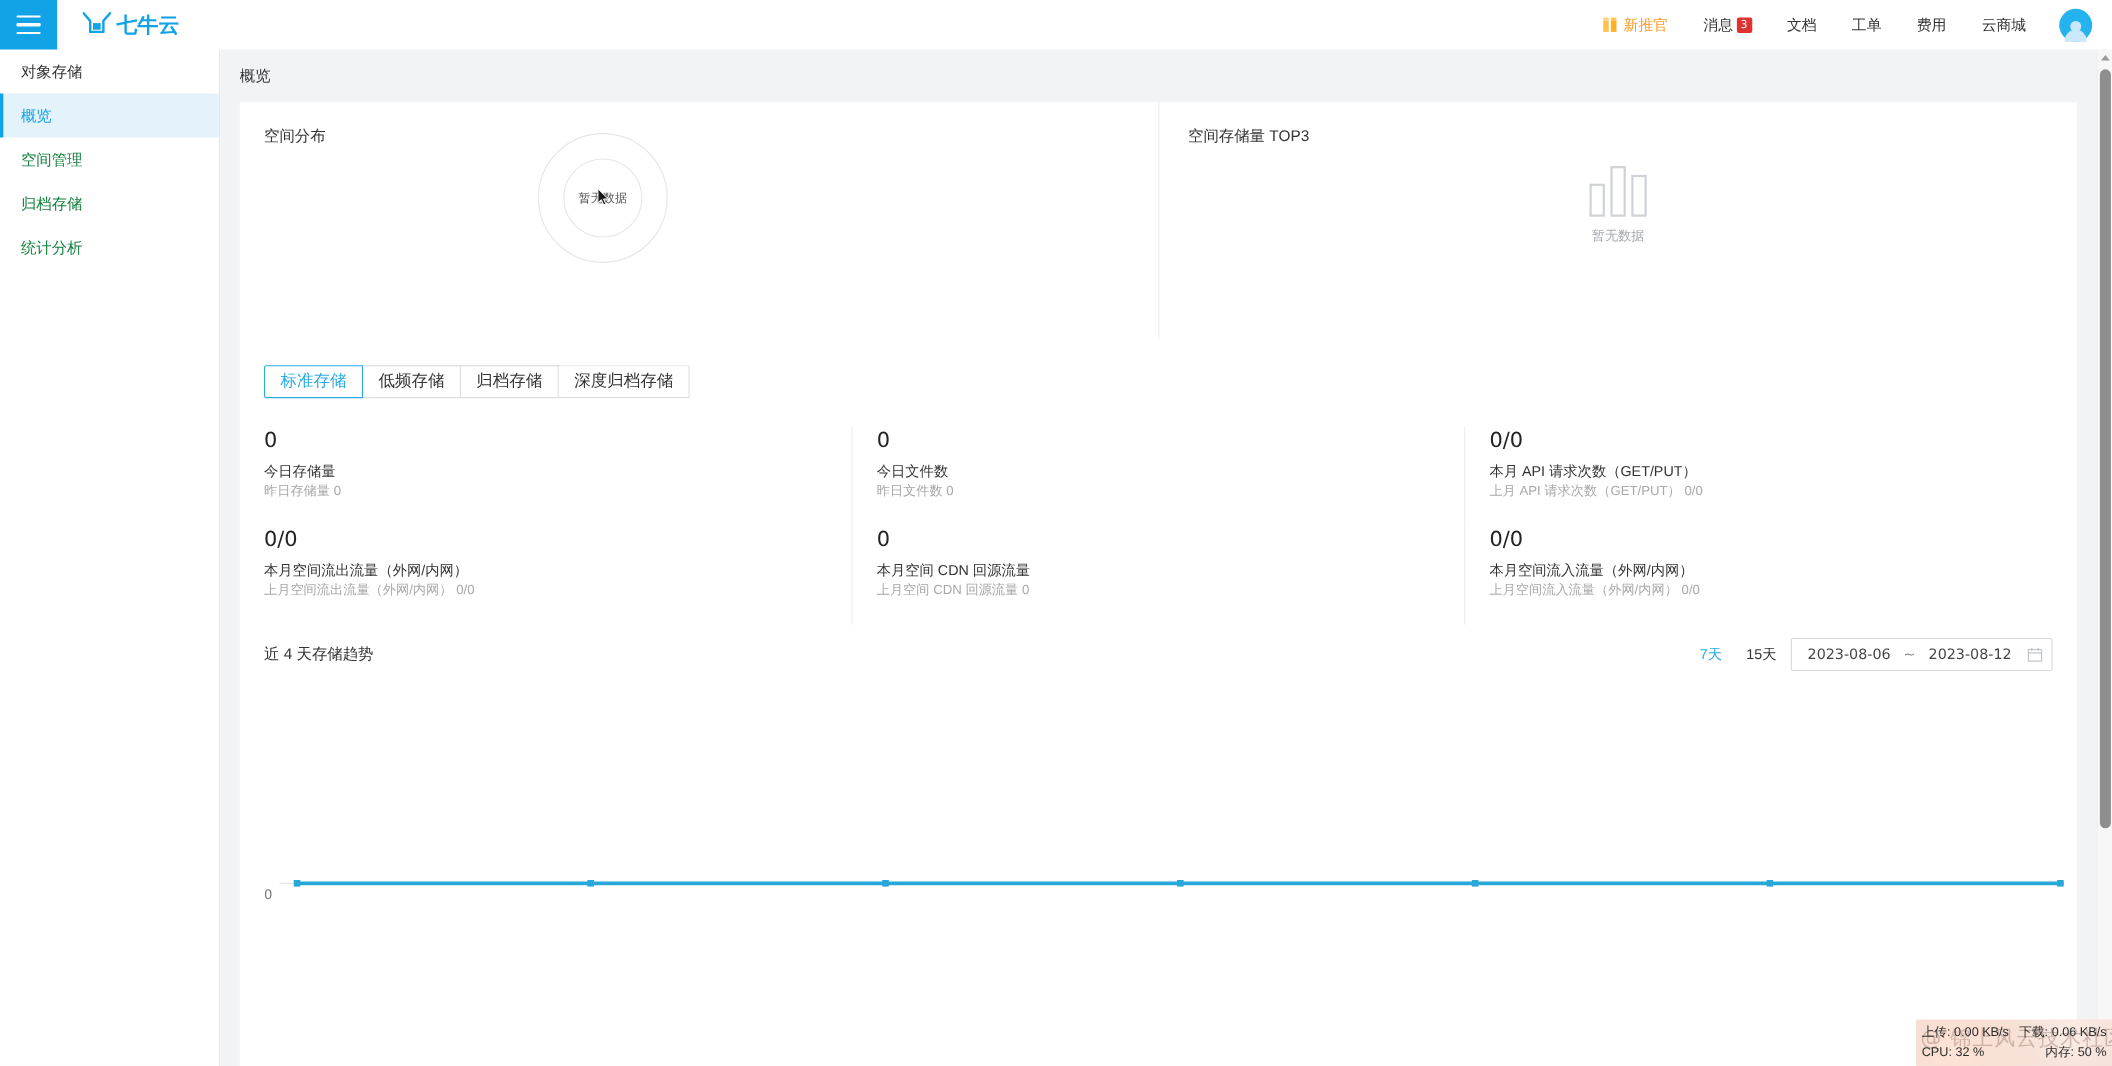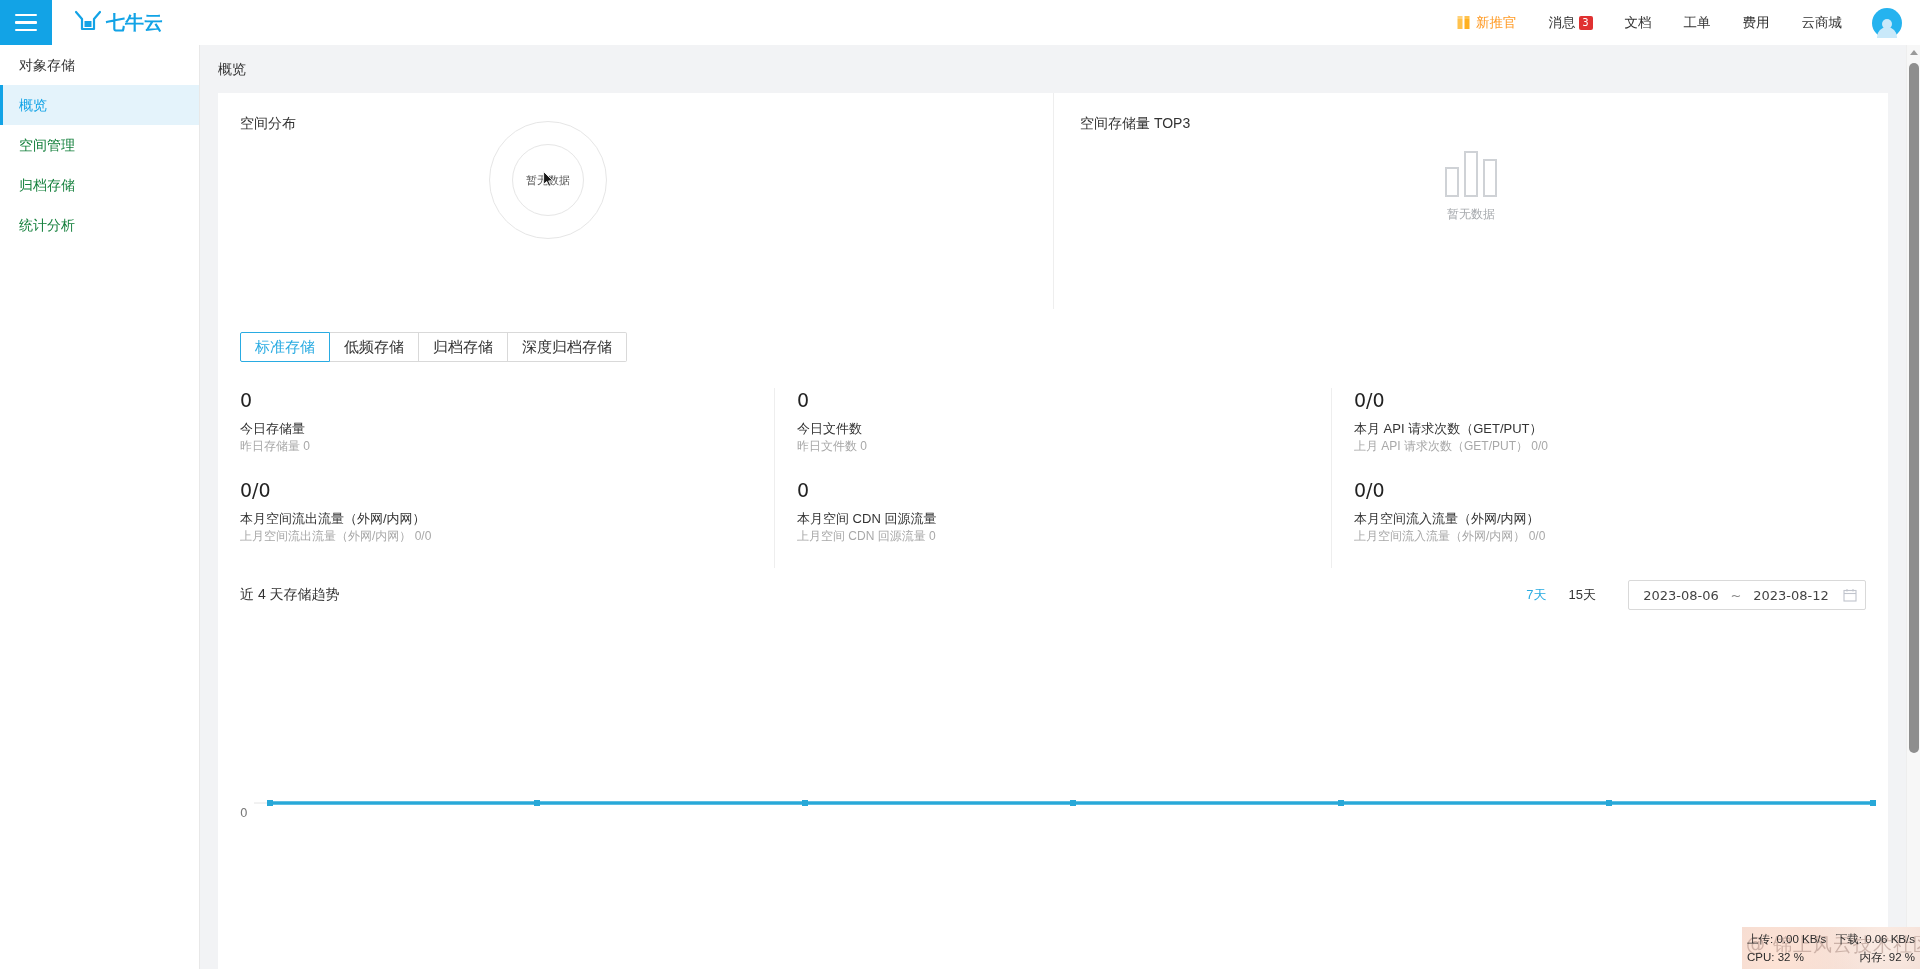--- a/index.html
+++ b/index.html
@@ -225,21 +225,21 @@
   }
   .range-link {
     font-size: 13px; color: #333;
     padding: 0 11px; cursor: pointer;
   }
   .range-link.active { color: #29abe2; }
   .date-picker {
     display: flex; align-items: center;
     height: 30px; border: 1px solid #d9d9d9;
     background: #fff; border-radius: 2px;
-    padding: 0 8px; margin-left: 21px;
+    padding: 0 8px; margin-left: 2px;
     font-size: 13px; color: #444; cursor: pointer;
     font-family: "DejaVu Sans", sans-serif;
   }
   .date-val { width: 88px; text-align: center; }
   .date-sep { width: 22px; text-align: center; color: #888; }
   .cal-icon { margin-left: 8px; display: block; }
 
   
   .chart-area {
     position: relative; height: 200px;
@@ -478,15 +478,15 @@
 </div>
 
 <div class="sysmon">
   <div class="sysmon-wm">@ 锦上风云技术社区</div>
   <div class="sysmon-row">
     <span><span>上传:</span> <span>0.00 KB/s</span></span>
     <span><span>下载:</span> <span>0.06 KB/s</span></span>
   </div>
   <div class="sysmon-row">
     <span><span>CPU:</span> <span>32 %</span></span>
-    <span><span>内存:</span> <span>92 %</span></span>
+    <span><span>内存:</span> <span>50 %</span></span>
   </div>
 </div>
 
 </body></html>

